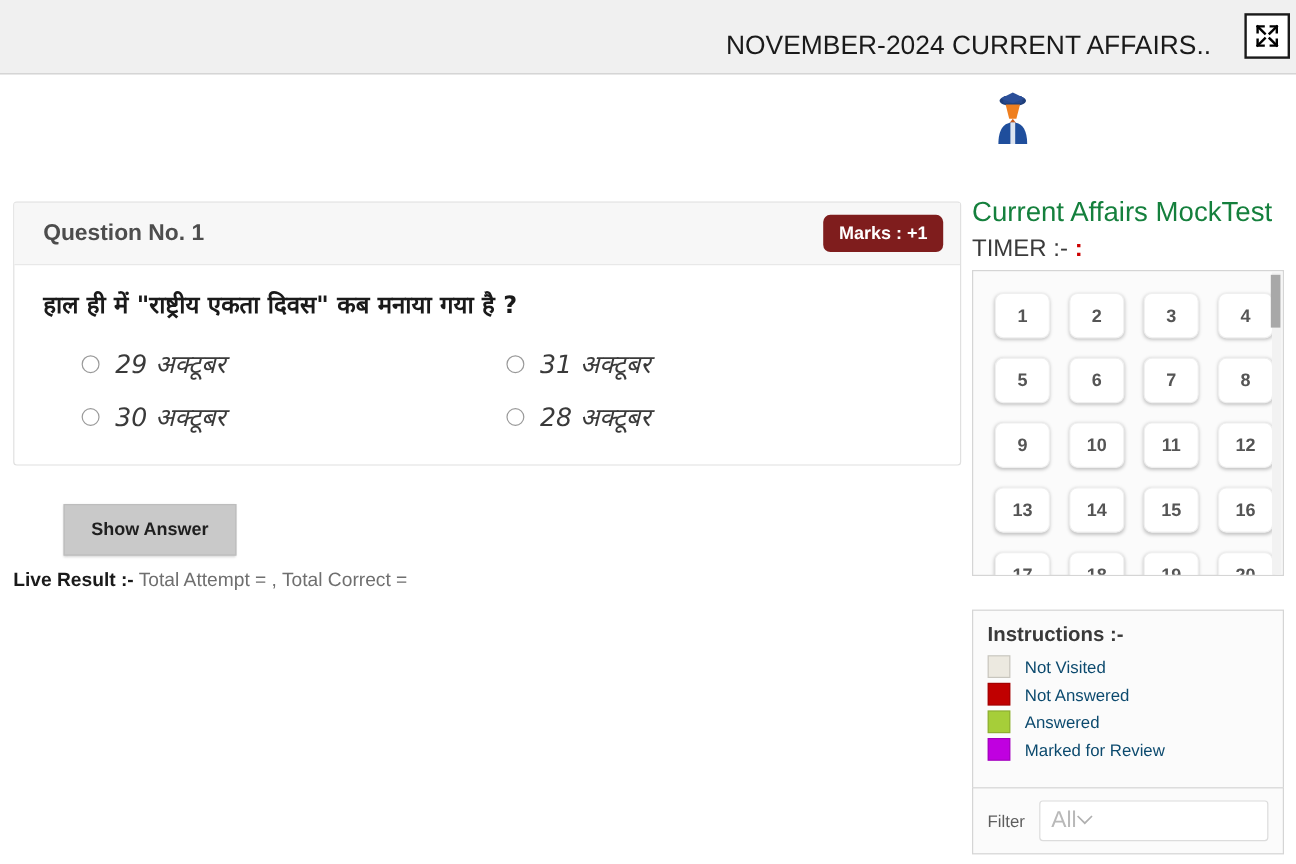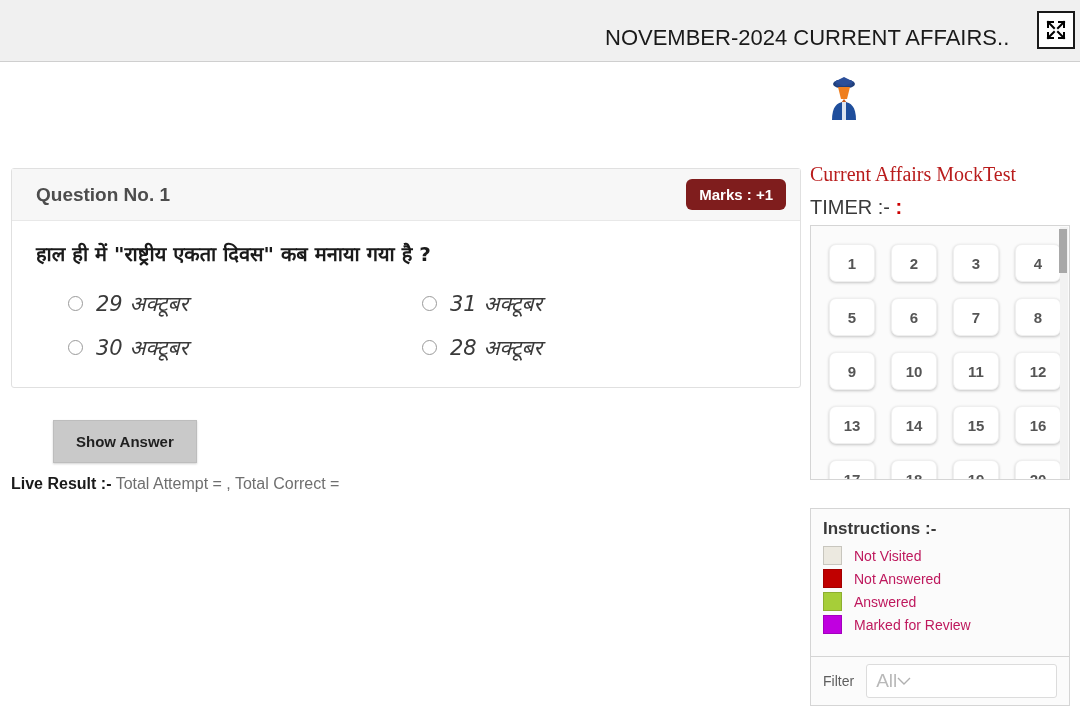--- a/index.html
+++ b/index.html
@@ -124,21 +124,21 @@
   }
   .live-result {
     position: absolute; left: 11px; top: 475px;
     font-size: 16px; color: #6f6f6f;
   }
   .live-result b { color: #1a1a1a; }
 
   
   .side-title {
     position: absolute; left: 810px; top: 163px;
-    font-size: 20px; color: #b91c1c; white-space: nowrap; font-family: Liberation Serif, serif;
+    font-size: 23px; color: #15803d; white-space: nowrap;
   }
   .timer-row {
     position: absolute; left: 810px; top: 196px;
     font-size: 20px; color: #3a3a3a; white-space: nowrap;
   }
   .timer-colon { color: #cc0000; font-weight: bold; }
 
   .palette-box {
     position: absolute; left: 810px; top: 225px;
     width: 260px; height: 255px;
@@ -177,25 +177,25 @@
   .instructions-box {
     position: absolute; left: 810px; top: 508px;
     width: 260px; height: 160px;
     background: #fbfbfb;
     border: 1px solid #d5d5d5;
     padding: 10px 0 8px 12px;
   }
   .instr-title { font-size: 17px; font-weight: bold; color: #3a3a3a; margin-bottom: 7px; }
   .legend-row { display: flex; align-items: center; gap: 12px; margin-bottom: 4px; }
   .swatch { width: 19px; height: 19px; border: 1px solid rgba(0,0,0,0.15); flex: none; }
-  .legend-label { font-size: 14px; color: #be185d; }
+  .legend-label { font-size: 14px; color: #0c4a6e; }
 
   .filter-box {
     position: absolute; left: 810px; top: 656px;
-    width: 260px; height: 50px;
+    width: 260px; height: 56px;
     background: #fbfbfb;
     border: 1px solid #d5d5d5;
     display: flex; align-items: center;
     padding: 0 12px;
     gap: 12px;
   }
   .filter-label { font-size: 14px; color: #5e5e5e; }
   .filter-select {
     flex: 1; height: 34px;
     background: #ffffff;

